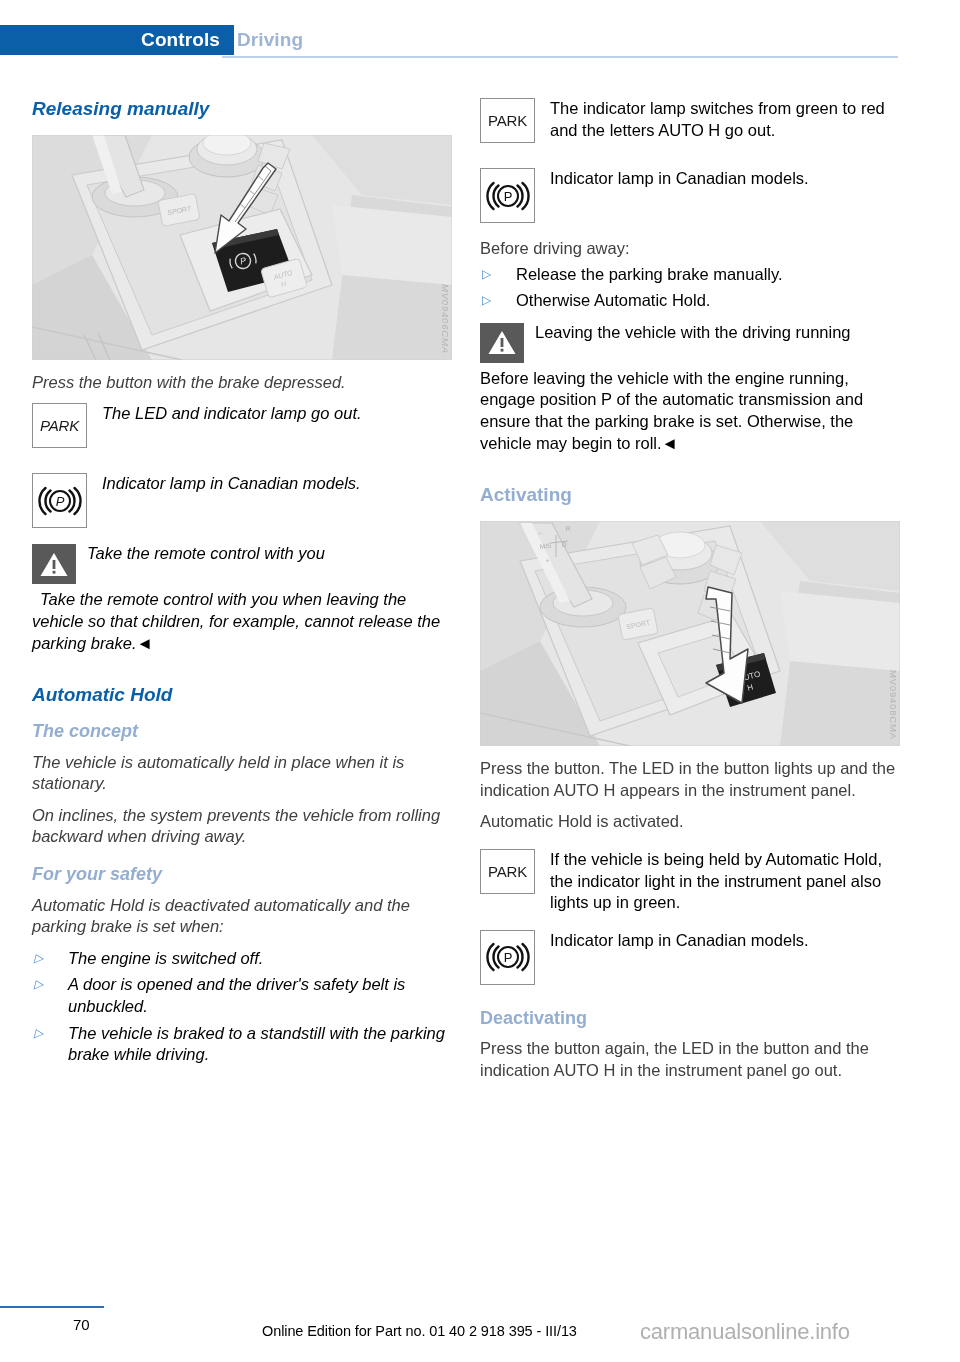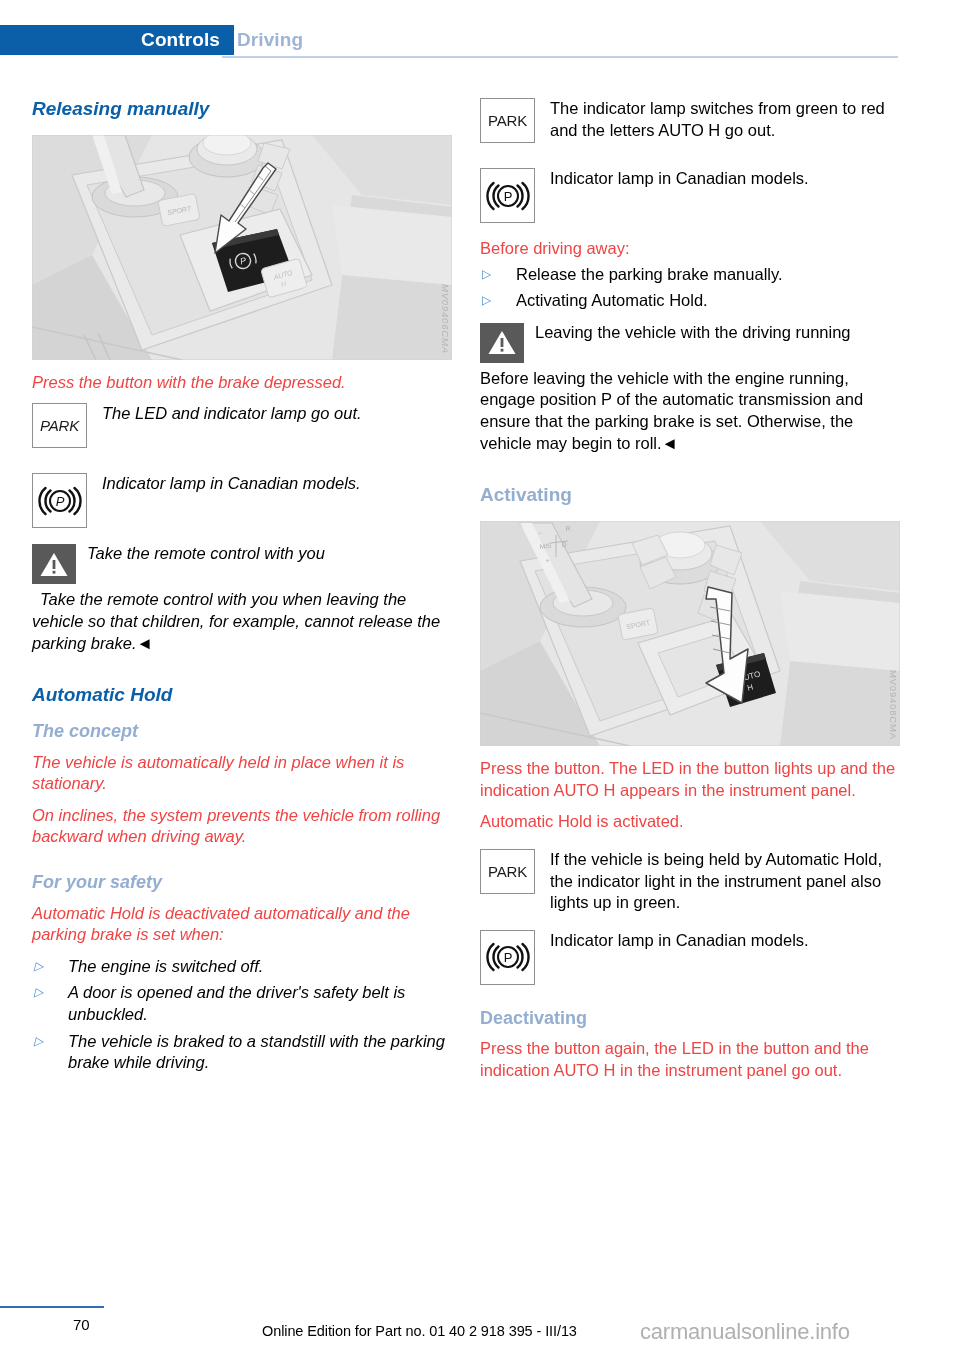--- a/index.html
+++ b/index.html
@@ -78,28 +78,28 @@
     line-height: 1.2;
   }
   h2.sub-title {
     margin: 0 0 9px 0;
     font-size: 18px;
     font-weight: bold;
     color: #93aed1;
     line-height: 1.2;
   }
   .sec-title.spaced { margin-top: 30px; }
-  .sub-title.spaced { margin-top: 24px; }
+  .sub-title.spaced { margin-top: 16px; }
 
   
   p.body {
     margin: 0 0 10px 0;
     font-size: 16.5px;
     line-height: 1.31;
-    color: #ef4444;
+    color: #404040;
   }
   p.body.tight { margin-bottom: 4px; }
 
   
   .figure {
     position: relative;
     width: 420px;
     height: 225px;
     margin: 0 0 12px 0;
     overflow: hidden;
@@ -396,21 +396,21 @@
         <path d="M32.5 6.5 A 13.5 13.5 0 0 1 32.5 27.5" fill="none" stroke="#111" stroke-width="2.4" stroke-linecap="round"></path>
         <path d="M37.5 4 A 17 17 0 0 1 37.5 30" fill="none" stroke="#111" stroke-width="2.4" stroke-linecap="round"></path>
       </svg>
     </div>
     <p>Indicator lamp in Canadian models.</p>
   </div>
 
   <p class="body tight">Before driving away:</p>
   <ul class="bullets">
     <li><span class="bullet-marker">▷</span><span>Release the parking brake manually.</span></li>
-    <li><span class="bullet-marker">▷</span><span>Activating Automatic Hold.</span></li>
+    <li><span class="bullet-marker">▷</span><span>Otherwise Automatic Hold.</span></li>
   </ul>
 
   <div class="warn-row">
     <div class="icon-box icon-warn">
       <svg width="30" height="27" viewBox="0 0 30 27">
         <path d="M15 2 L28.5 25 L1.5 25 Z" fill="#ffffff"></path>
         <rect x="13.6" y="9" width="2.8" height="9" fill="#595959"></rect>
         <rect x="13.6" y="19.8" width="2.8" height="2.8" fill="#595959"></rect>
       </svg>
     </div>

